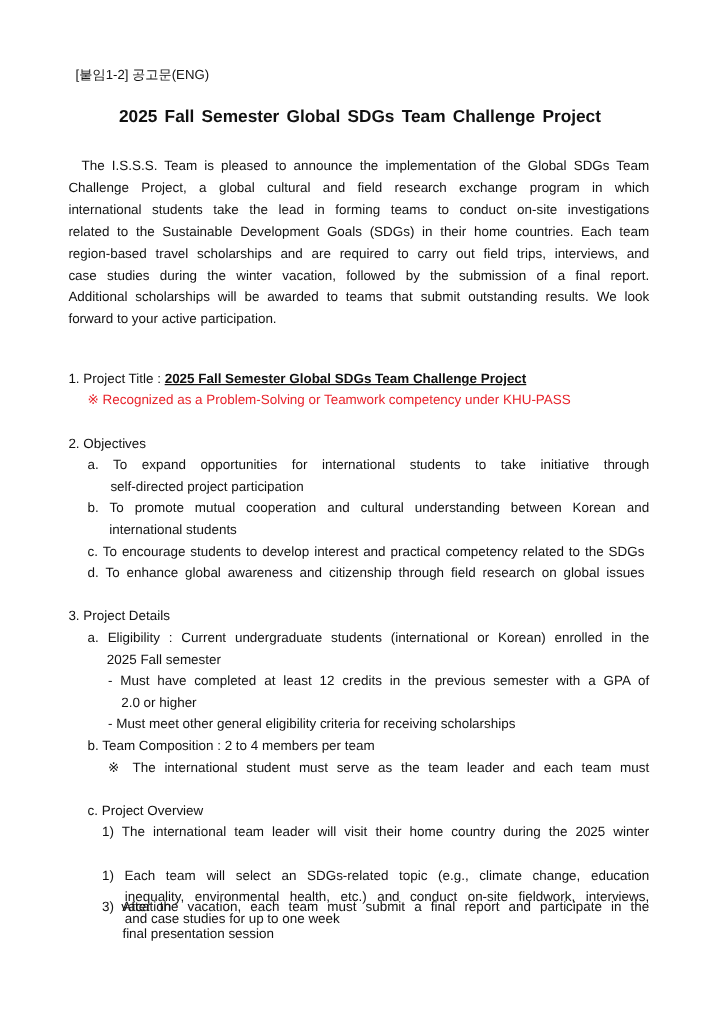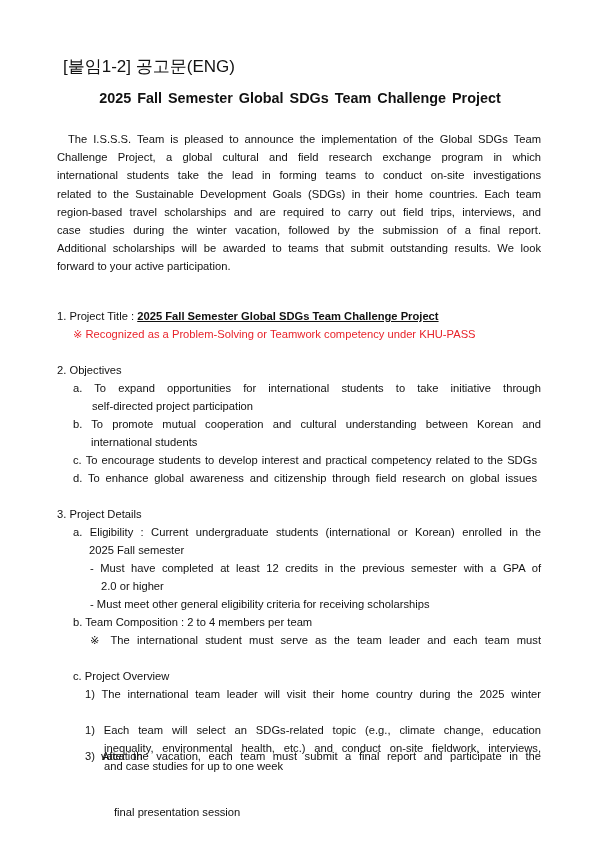--- a/index.html
+++ b/index.html
@@ -1,19 +1,19 @@
 <!DOCTYPE html>
 <html><head>
 <meta charset="utf-8">
 <style>
   html, body { margin: 0; padding: 0; background: #ffffff; }
   body { width: 600px; height: 848px; overflow: hidden; position: relative;
          font-family: "Liberation Sans", "DejaVu Sans", sans-serif; color: #111; font-size: 11.2px; }
   .page { position: absolute; left: 0; top: 0; width: 600px; height: 848px; }
-  .attach { position: absolute; left: 63px; top: 55px; font-size: 17px; }
+  .attach { position: absolute; left: 63px; top: 55px; font-size: 11px; }
   .title { position: absolute; left: 0; width: 600px; top: 90px; text-align: center;
            font-weight: bold; font-size: 14.4px; word-spacing: 2px; }
   .para { position: absolute; left: 57px; width: 484px; top: 130px; line-height: 18.2px;
           text-align: justify; text-align-last: left; }
   .para span.line { display: block; text-align: justify; text-align-last: justify; }
   .para span.line.last { text-align-last: left; }
   .row { position: absolute; line-height: 18px; white-space: nowrap; }
   .just { position: absolute; line-height: 18px; text-align: justify; text-align-last: justify; }
   .red { color: #e8232b; }
   .bu { font-weight: bold; text-decoration: underline; }
@@ -58,15 +58,15 @@
   <div class="row" style="left:90px; top:595px;">- Must meet other general eligibility criteria for receiving scholarships</div>
   <div class="row" style="left:73px; top:613px;">b. Team Composition : 2 to 4 members per team</div>
   <div class="just" style="left:90px; width:451px; top:631px;">※ The international student must serve as the team leader and each team must</div>
   <div class="row" style="left:73px; top:667px;">c. Project Overview</div>
   <div class="just" style="left:85px; width:456px; top:685px;">1) The international team leader will visit their home country during the 2025 winter</div>
   <div class="row" style="left:101px; top:703px;margin-top:44px;">vacation</div>
   <div class="just" style="left:85px; width:456px; top:721px;">1) Each team will select an SDGs-related topic (e.g., climate change, education</div>
   <div class="just" style="left:104px; width:437px; top:739px;">inequality, environmental health, etc.) and conduct on-site fieldwork, interviews,</div>
   <div class="row" style="left:104px; top:757px;">and case studies for up to one week</div>
   <div class="just" style="left:85px; width:456px; top:747px;">3) After the vacation, each team must submit a final report and participate in the</div>
-  <div class="row" style="left:102px; top:803px;margin-left:12px;">final presentation session</div>
+  <div class="row" style="left:102px; top:770px;">final presentation session</div>
 
 </div>
 
 </body></html>

